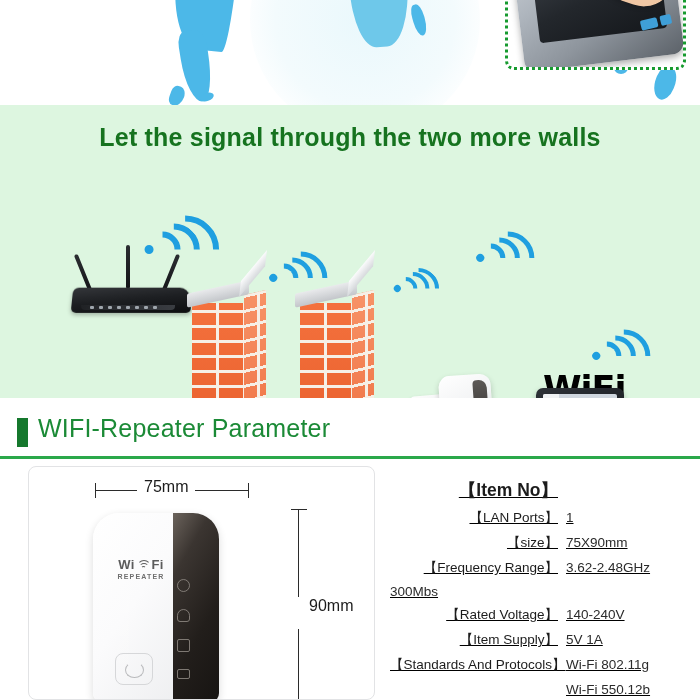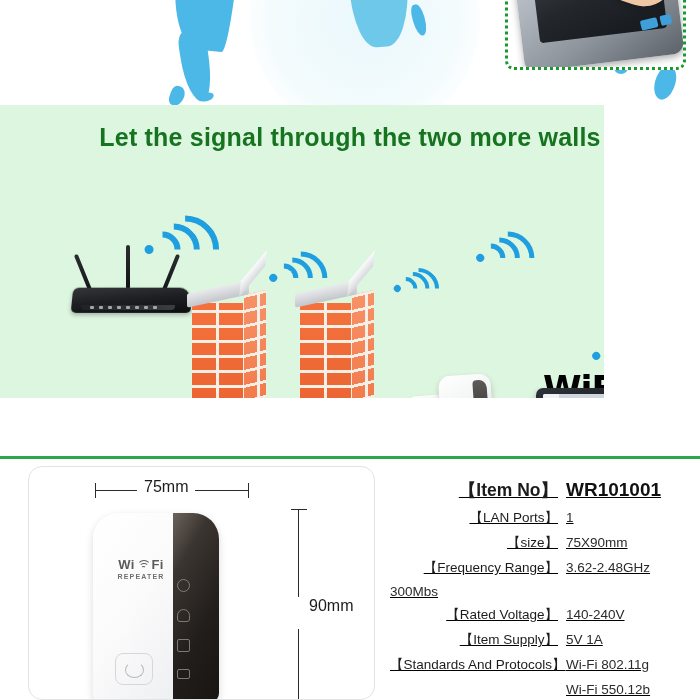--- a/index.html
+++ b/index.html
@@ -36,21 +36,21 @@
     background:linear-gradient(150deg,#c9ced4 0%,#aeb5bd 30%,#8e959d 62%,#5c6269 100%);
     border-radius:11px;transform:rotate(-7deg);box-shadow:0 3px 7px rgba(0,0,0,.32);}
   .tablet-screen{position:absolute;left:18px;top:11px;width:128px;height:78px;border-radius:4px;
     background:linear-gradient(160deg,#3c4148 0%,#23272c 48%,#15181c 100%);}
   .hand-thumb{position:absolute;left:86px;top:-4px;width:74px;height:66px;background:#f0c7a4;
     border-radius:52% 44% 40% 46%;transform:rotate(26deg);box-shadow:-2px 2px 5px rgba(0,0,0,.18);}
   .key-b1{position:absolute;left:120px;top:78px;width:17px;height:10px;background:#3f9fd8;border-radius:2px;transform:rotate(-7deg);}
   .key-b2{position:absolute;left:140px;top:76px;width:11px;height:10px;background:#3f9fd8;border-radius:2px;transform:rotate(-7deg);}
 
   
-  .green-band{position:absolute;left:0;top:105px;width:604px;height:293px;background:#ddf6e0;overflow:hidden;}
+  .green-band{position:absolute;left:0;top:105px;width:700px;height:293px;background:#ddf6e0;overflow:hidden;}
   .headline{position:absolute;left:0;top:18px;width:700px;text-align:center;
     font-size:25px;font-weight:bold;color:#16731f;letter-spacing:.2px;}
 
   
   .router{position:absolute;left:72px;top:160px;width:118px;height:46px;}
   .router-body{position:absolute;left:0;top:22px;width:118px;height:26px;
     background:linear-gradient(175deg,#34363a 0%,#1d1f22 48%,#0c0d0f 100%);
     border-radius:6px 9px 5px 5px;transform:perspective(140px) rotateX(14deg);
     box-shadow:0 2px 4px rgba(0,0,0,.28);}
   .router-front{position:absolute;left:9px;top:40px;width:94px;height:5px;
@@ -111,21 +111,21 @@
   .tab2-side{position:absolute;left:0;top:0;width:16px;height:50px;background:#f0f2f4;}
 
   
   .param-sec{position:absolute;left:0;top:398px;width:700px;height:302px;background:#ffffff;}
   .sec-head{position:absolute;left:0;top:16px;width:700px;height:40px;}
   .sec-bar{position:absolute;left:17px;top:4px;width:11px;height:29px;background:#15782d;}
   .sec-title{position:absolute;left:38px;top:0px;font-size:25px;color:#1b8a36;letter-spacing:.2px;}
   .sec-rule{position:absolute;left:0;top:58px;width:700px;height:3px;background:#2aa84a;}
 
   .prod-panel{position:absolute;left:28px;top:68px;width:345px;height:232px;
-    background:#ffffff;border:1px solid #e2e3e5;border-radius:14px;overflow:hidden;}
+    background:#ffffff;border:1px solid #e2e3e5;border-radius:8px;overflow:hidden;}
 
   .dim-h{position:absolute;left:66px;top:14px;width:154px;height:18px;}
   .dim-h .line{position:absolute;left:0;top:9px;width:154px;height:1px;background:#2b2b2b;}
   .dim-h .tick{position:absolute;top:2px;width:1px;height:15px;background:#2b2b2b;}
   .dim-h .tick.l{left:0;} .dim-h .tick.r{right:0;}
   .dim-h .lbl{position:absolute;left:42px;top:-3px;background:#ffffff;padding:0 7px;
     font-size:16px;color:#1c1c1c;}
 
   .dim-v{position:absolute;left:258px;top:34px;width:70px;height:198px;}
   .dim-v .vline{position:absolute;left:11px;width:1px;background:#2b2b2b;}
@@ -288,20 +288,24 @@
     <div class="tab2">
       <div class="tab2-scr">
         <div class="tab2-side"></div>
 
       </div>
     </div>
   </div>
 
   <div class="param-sec">
 
+    <div class="sec-head">
+      <div class="sec-bar"></div>
+      <div class="sec-title">WIFI-Repeater Parameter</div>
+    </div>
     <div class="sec-rule"></div>
 
     <div class="prod-panel">
 
       <div class="dim-h">
         <div class="line"></div>
         <div class="tick l"></div>
           <div class="tick r"></div>
         <div class="lbl">75mm</div>
       </div>
@@ -339,21 +343,20 @@
 
         <div class="wps-btn">
           <div class="wps-ic"></div>
         </div>
       </div>
     </div>
 
     <div class="spec">
         <div class="spec-row first">
           <div class="k">【Item No】</div>
-          <div class="v">WR101001</div>
         </div>
         <div class="spec-row">
           <div class="k">【LAN Ports】</div>
           <div class="v">1</div>
         </div>
         <div class="spec-row">
           <div class="k">【size】</div>
           <div class="v">75X90mm</div>
         </div>
         <div class="spec-row">

